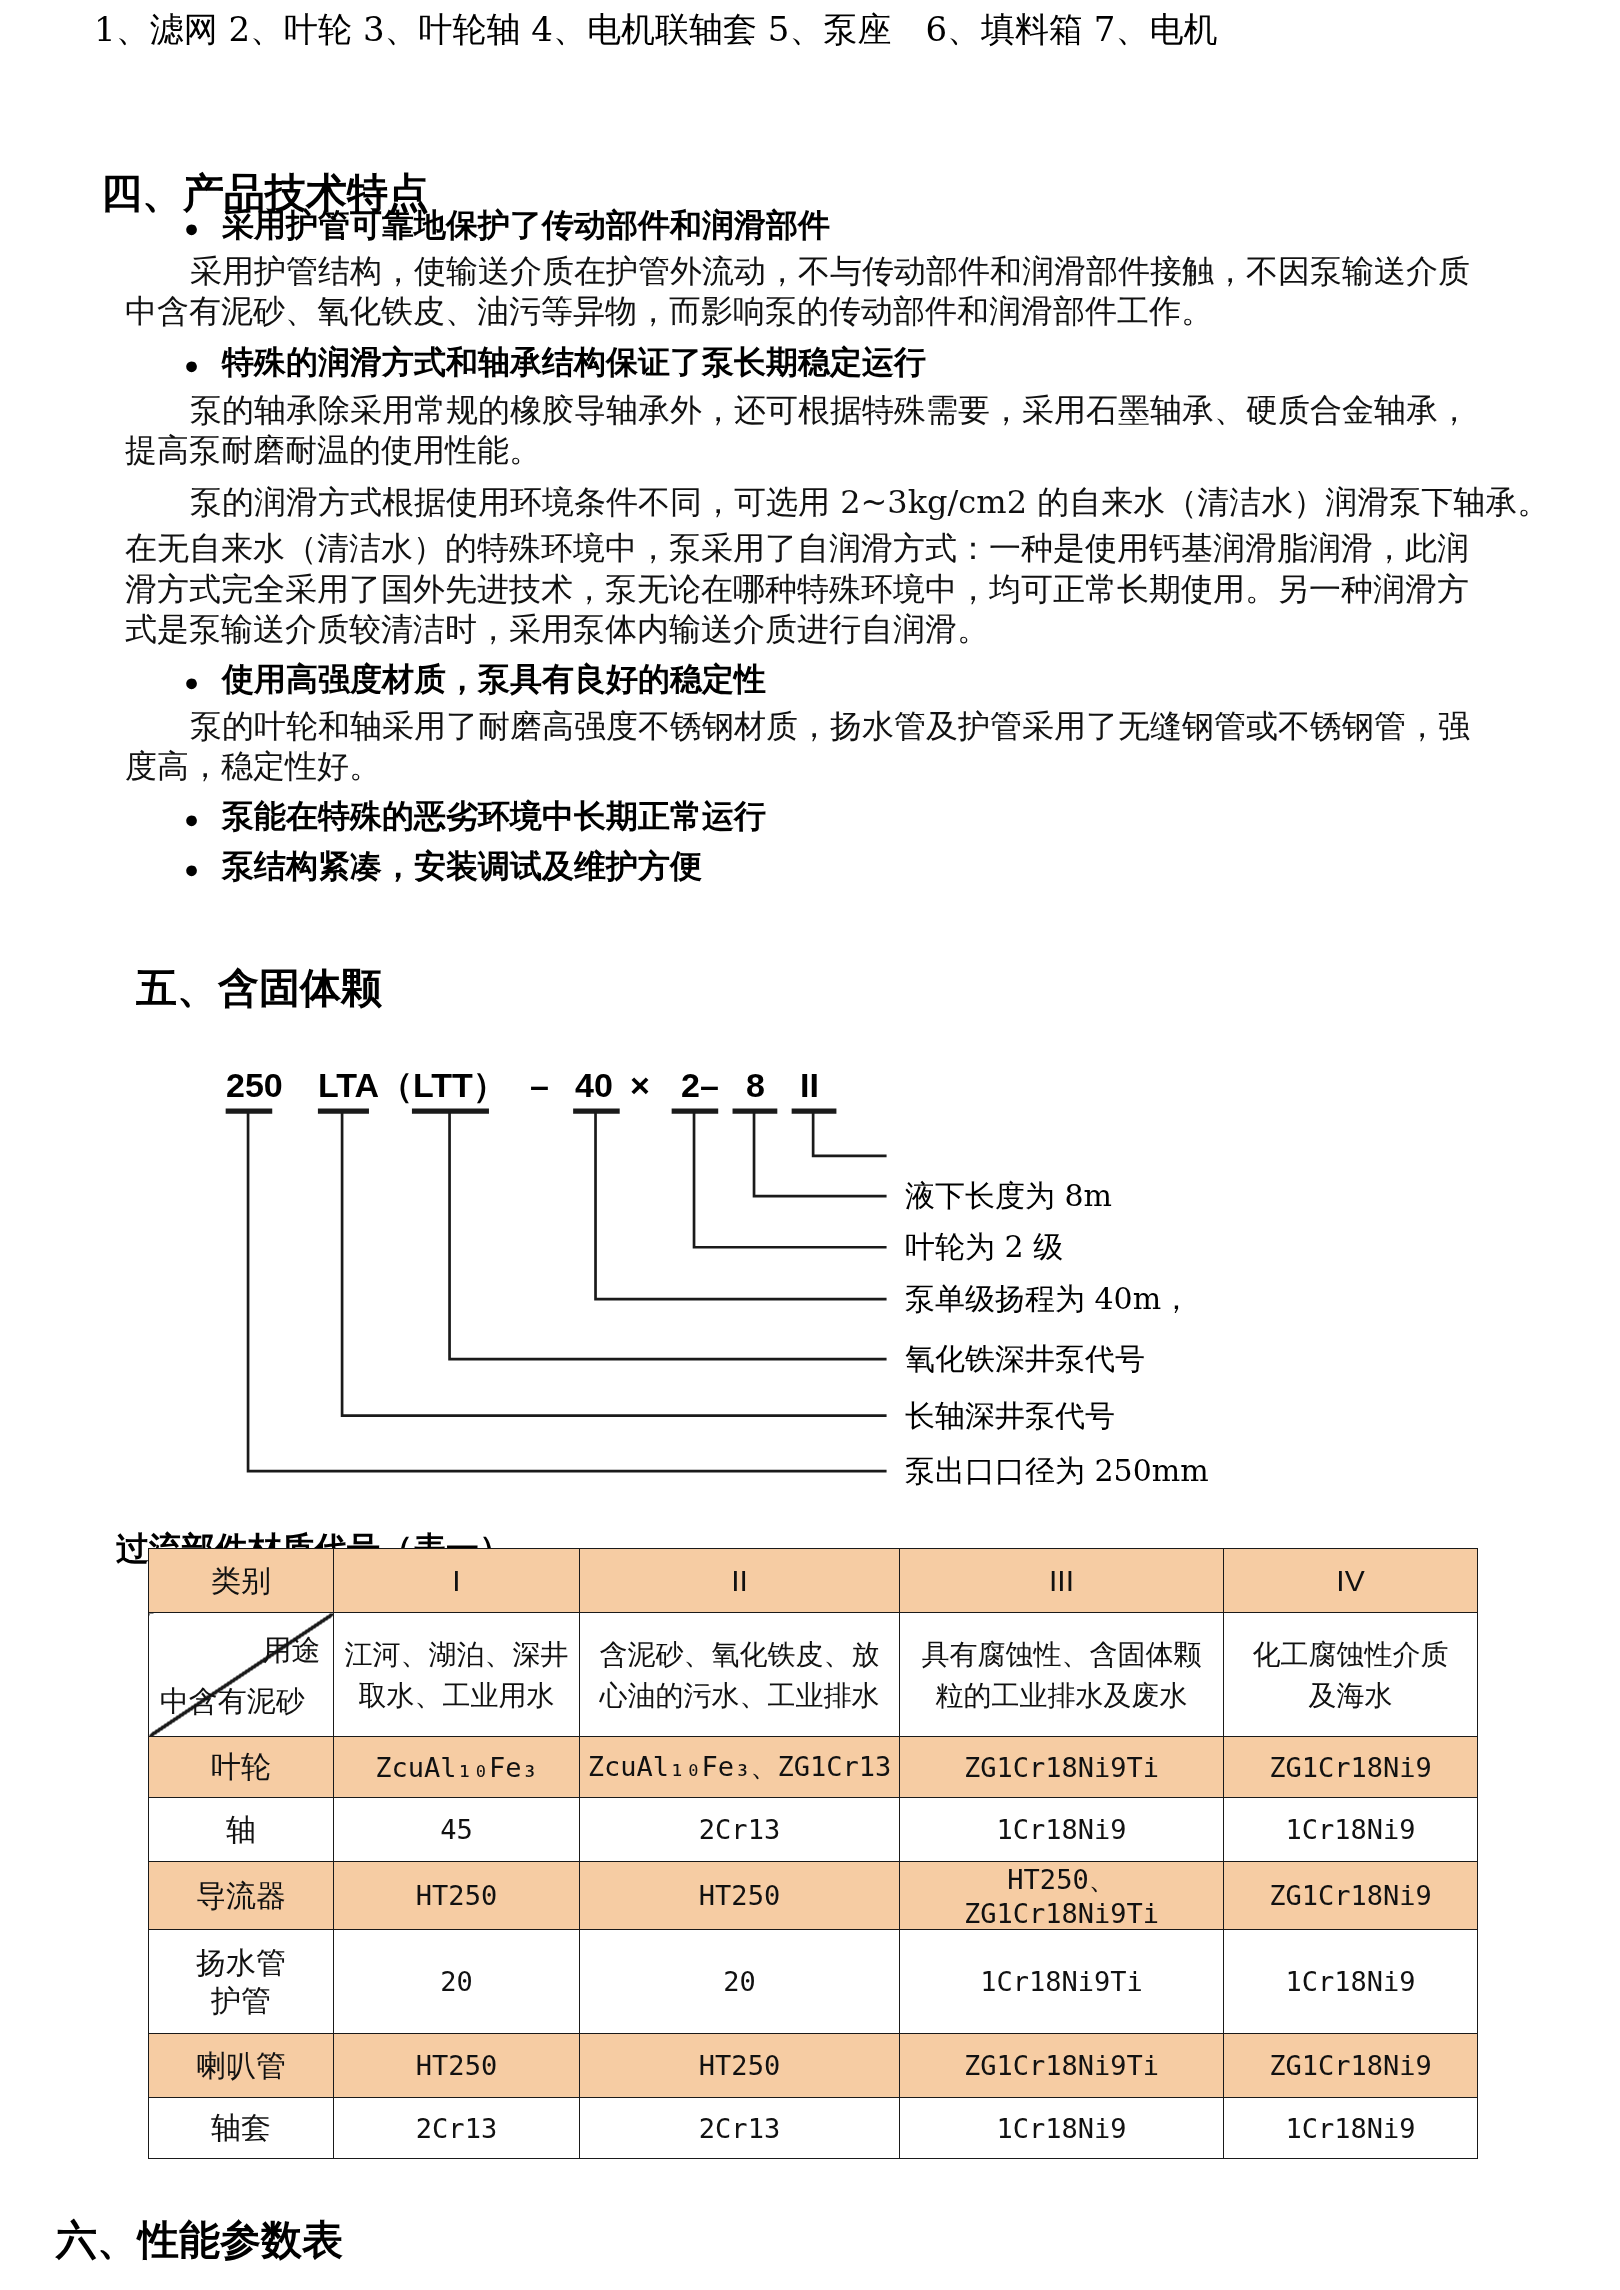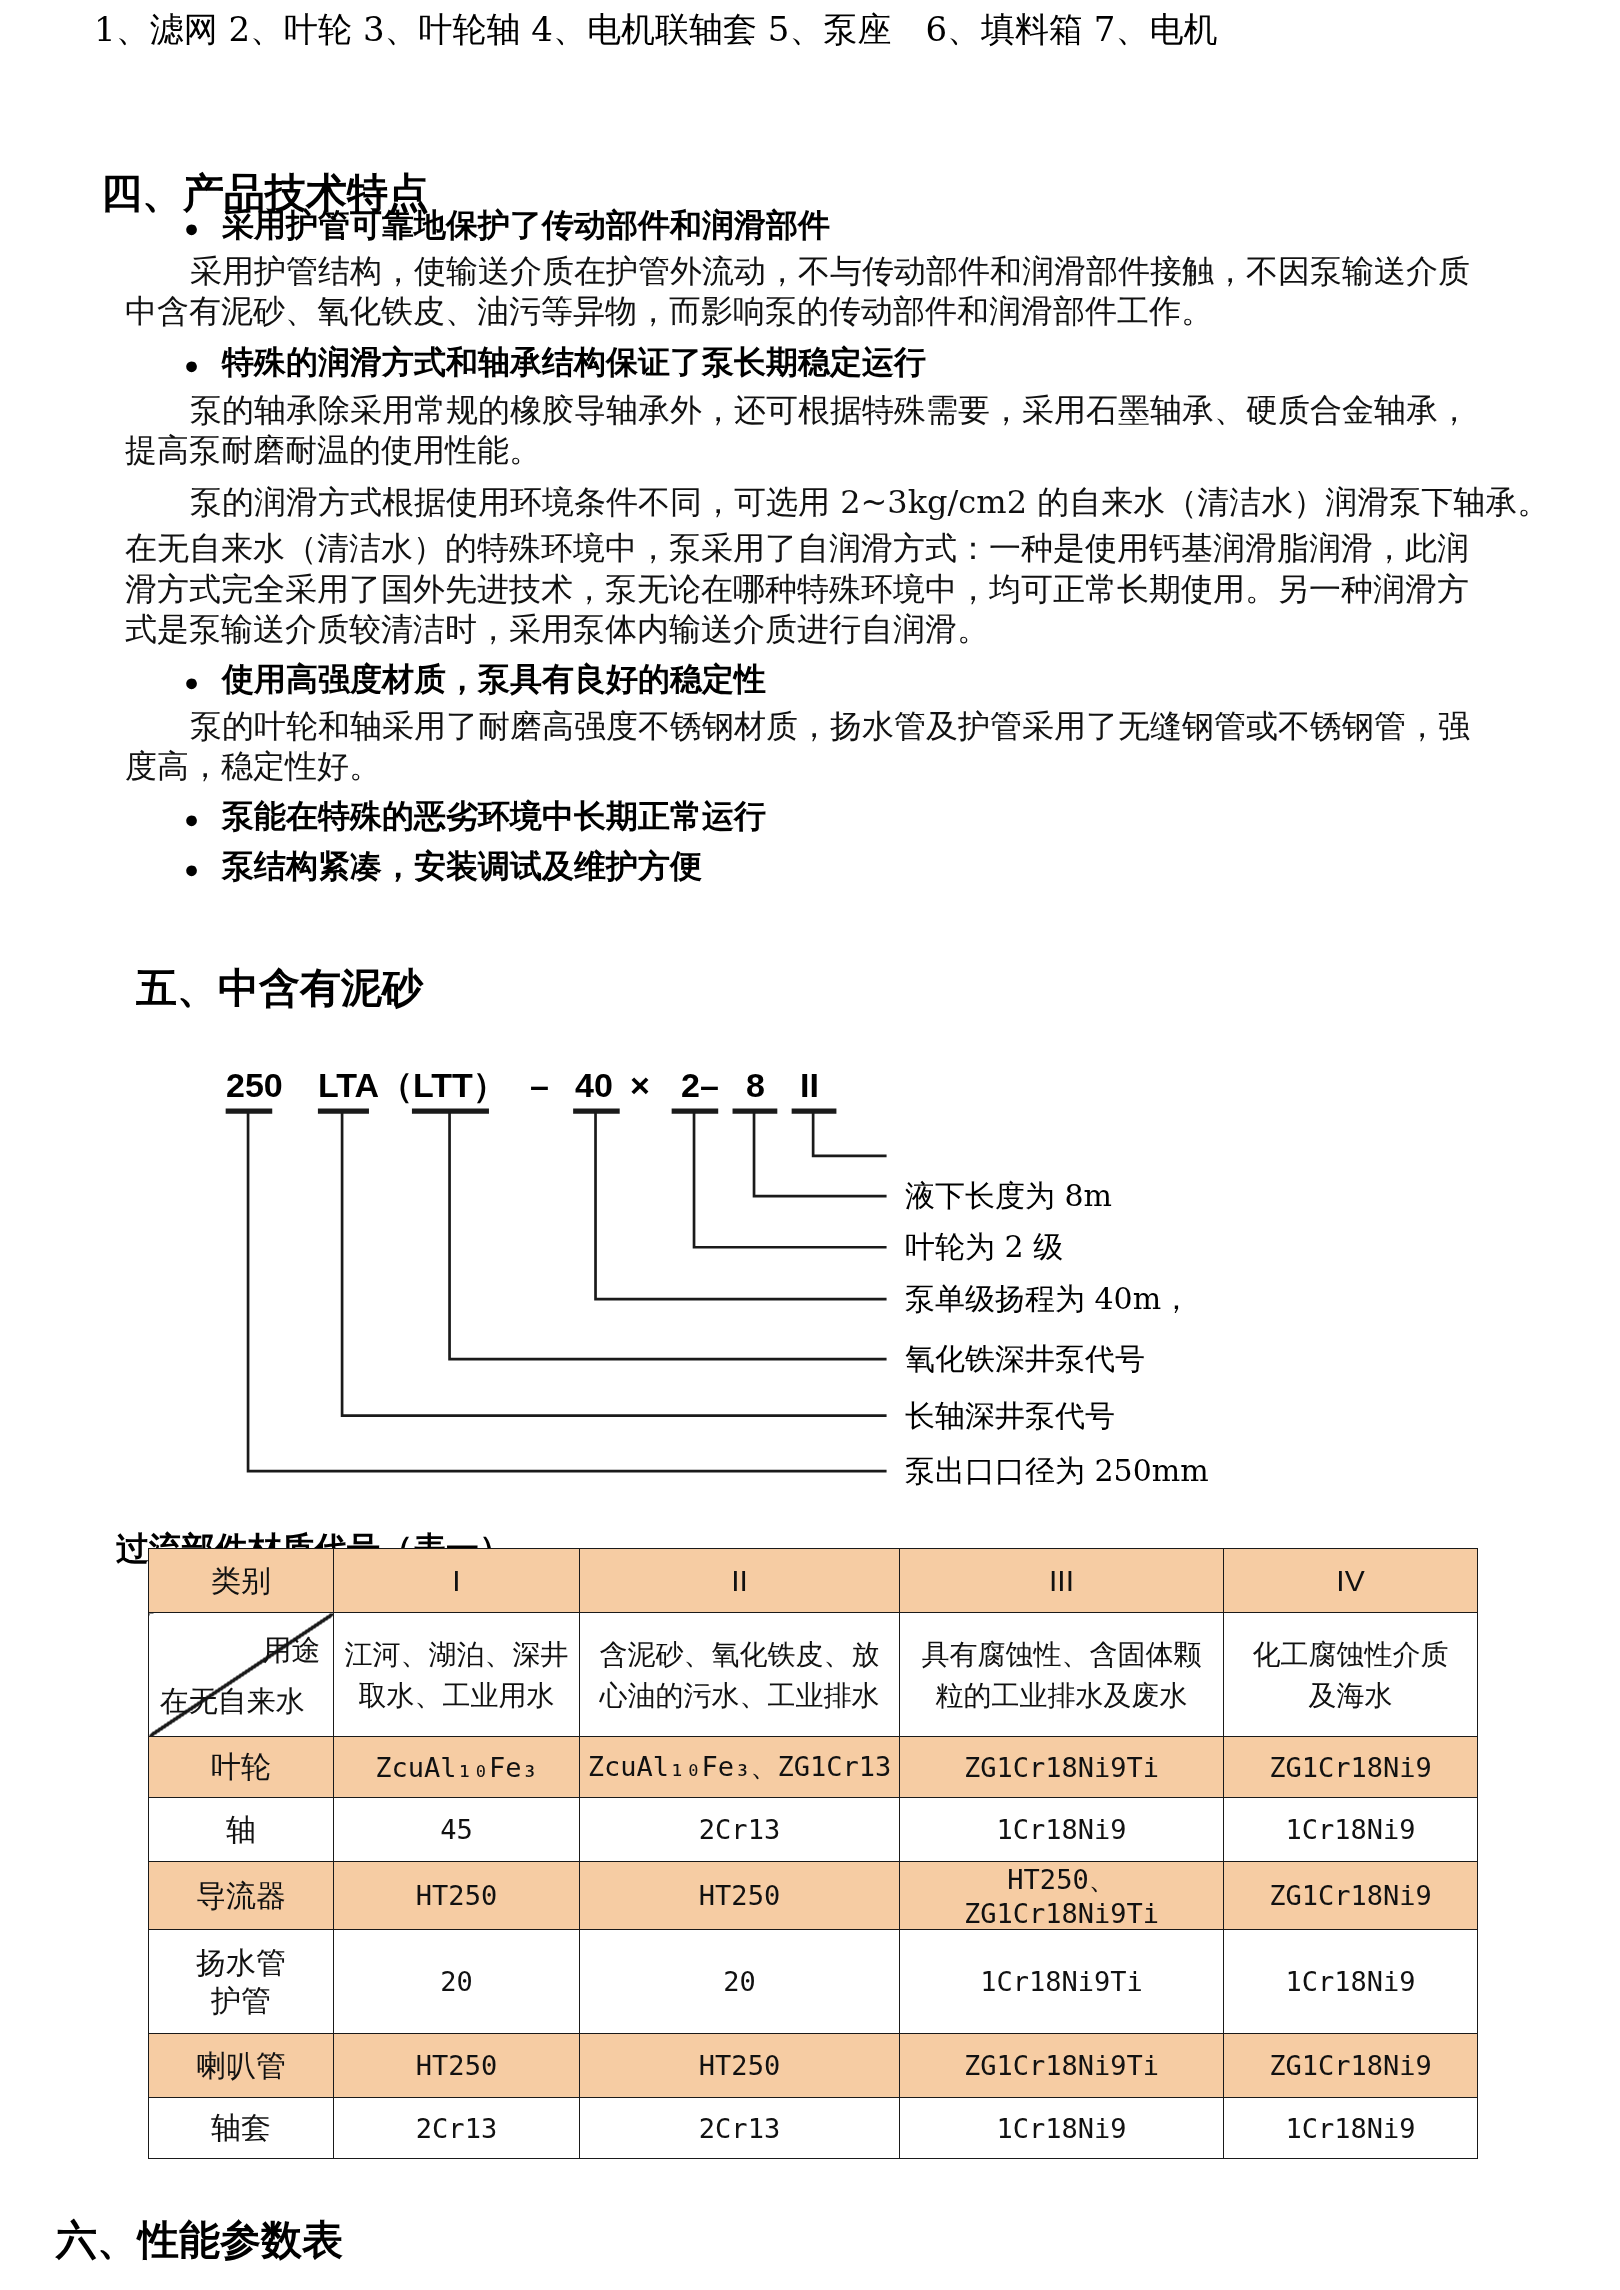--- a/index.html
+++ b/index.html
@@ -85,21 +85,21 @@
 <div class="abs bullet-line nowrap" style="left:184px;top:795px;">
   <span class="bullet-mark">●</span>
   <span>泵能在特殊的恶劣环境中长期正常运行</span>
 </div>
 
 <div class="abs bullet-line nowrap" style="left:184px;top:845px;">
   <span class="bullet-mark">●</span>
   <span>泵结构紧凑，安装调试及维护方便</span>
 </div>
 
-<div class="abs h1 nowrap" style="left:136px;top:965px;">五、中含有泥砂</div>
+<div class="abs h1 nowrap" style="left:136px;top:965px;">五、含固体颗</div>
 
 <div class="abs" style="left:0;top:1039px;width:1425px;height:466px;margin-top:20px;">
 
   <div class="abs model-part nowrap" style="left:226px;top:9px;">250</div>
   <div class="abs model-part nowrap" style="left:318px;top:9px;">LTA（LTT）</div>
   <div class="abs model-part nowrap" style="left:530px;top:9px;">–</div>
   <div class="abs model-part nowrap" style="left:575px;top:9px;">40</div>
   <div class="abs model-part nowrap" style="left:630px;top:9px;">×</div>
   <div class="abs model-part nowrap" style="left:681px;top:9px;">2–</div>
   <div class="abs model-part nowrap" style="left:746px;top:9px;">8</div>
@@ -146,21 +146,21 @@
       <tr class="r-head">
     <td class="orange zh">类别</td>
     <td class="orange roman">I</td>
     <td class="orange roman">II</td>
     <td class="orange roman">III</td>
     <td class="orange roman">IV</td>
   </tr>
   <tr class="r-usage">
     <td class="corner">
       <span class="tr">用途</span>
-      <span class="bl">在无自来水</span>
+      <span class="bl">中含有泥砂</span>
     </td>
     <td class="usage">江河、湖泊、深井
 取水、工业用水</td>
     <td class="usage">含泥砂、氧化铁皮、放
 心油的污水、工业排水</td>
     <td class="usage">具有腐蚀性、含固体颗
 粒的工业排水及废水</td>
     <td class="usage">化工腐蚀性介质
 及海水</td>
   </tr>

